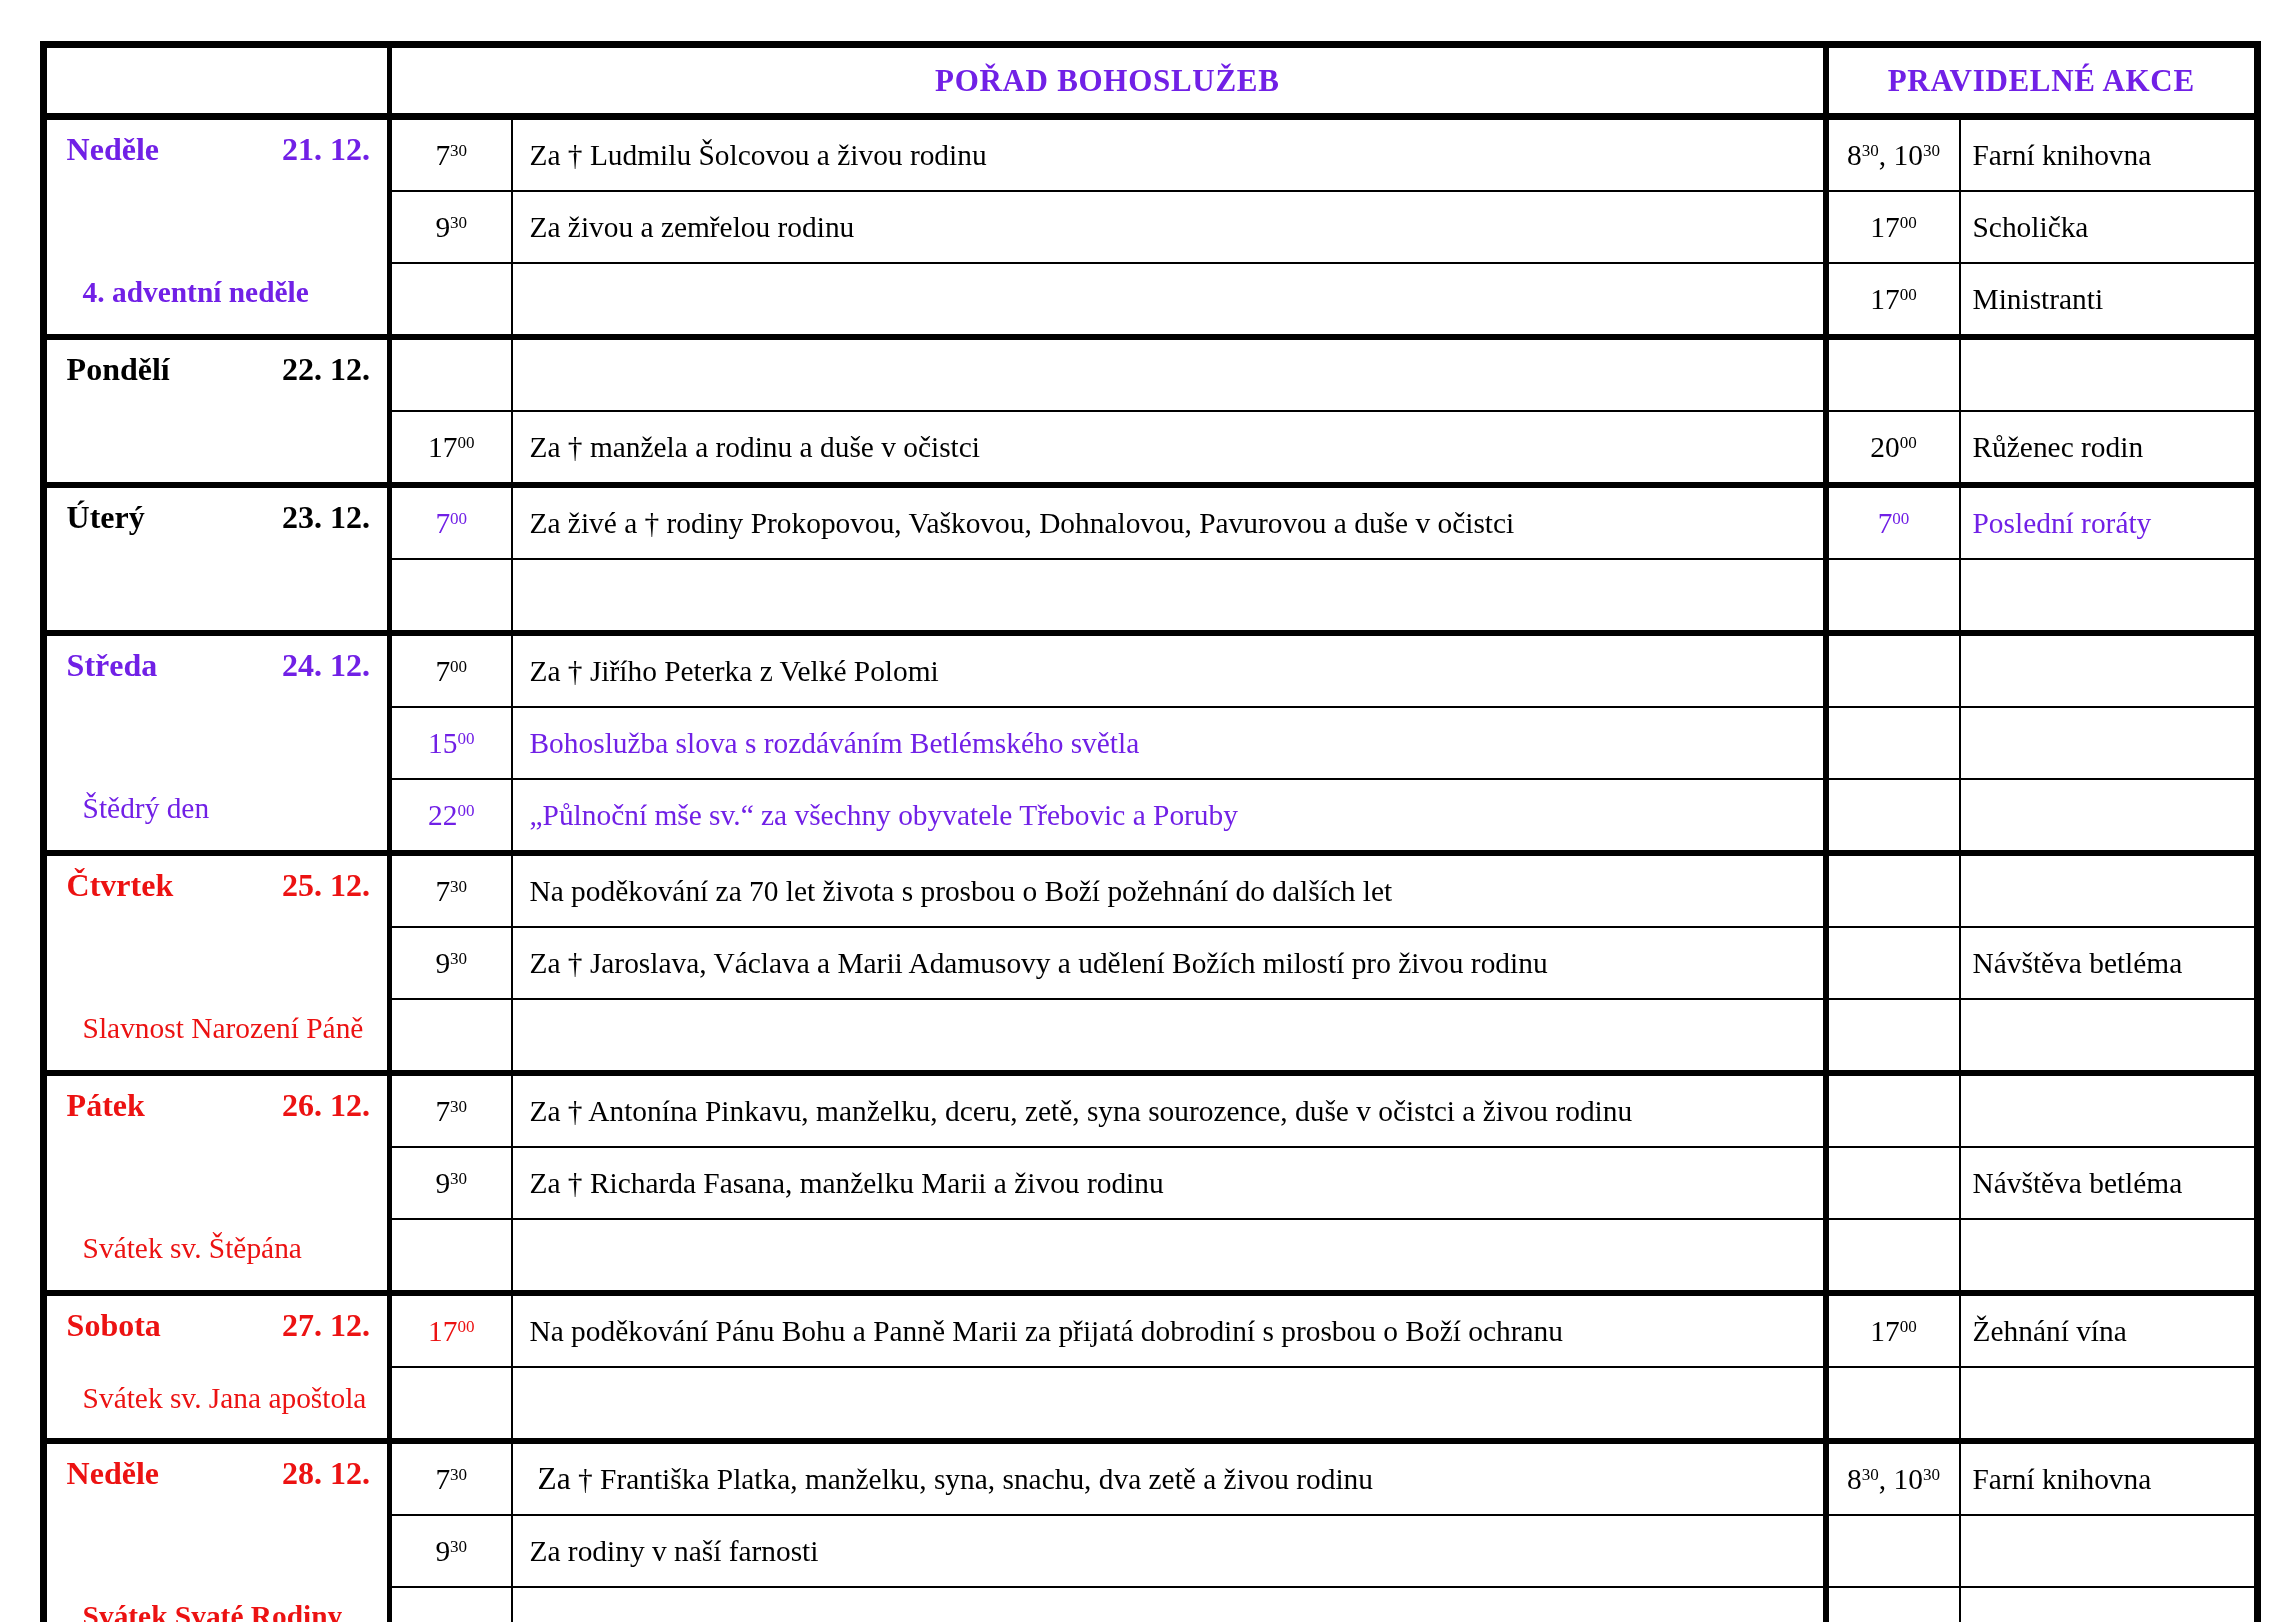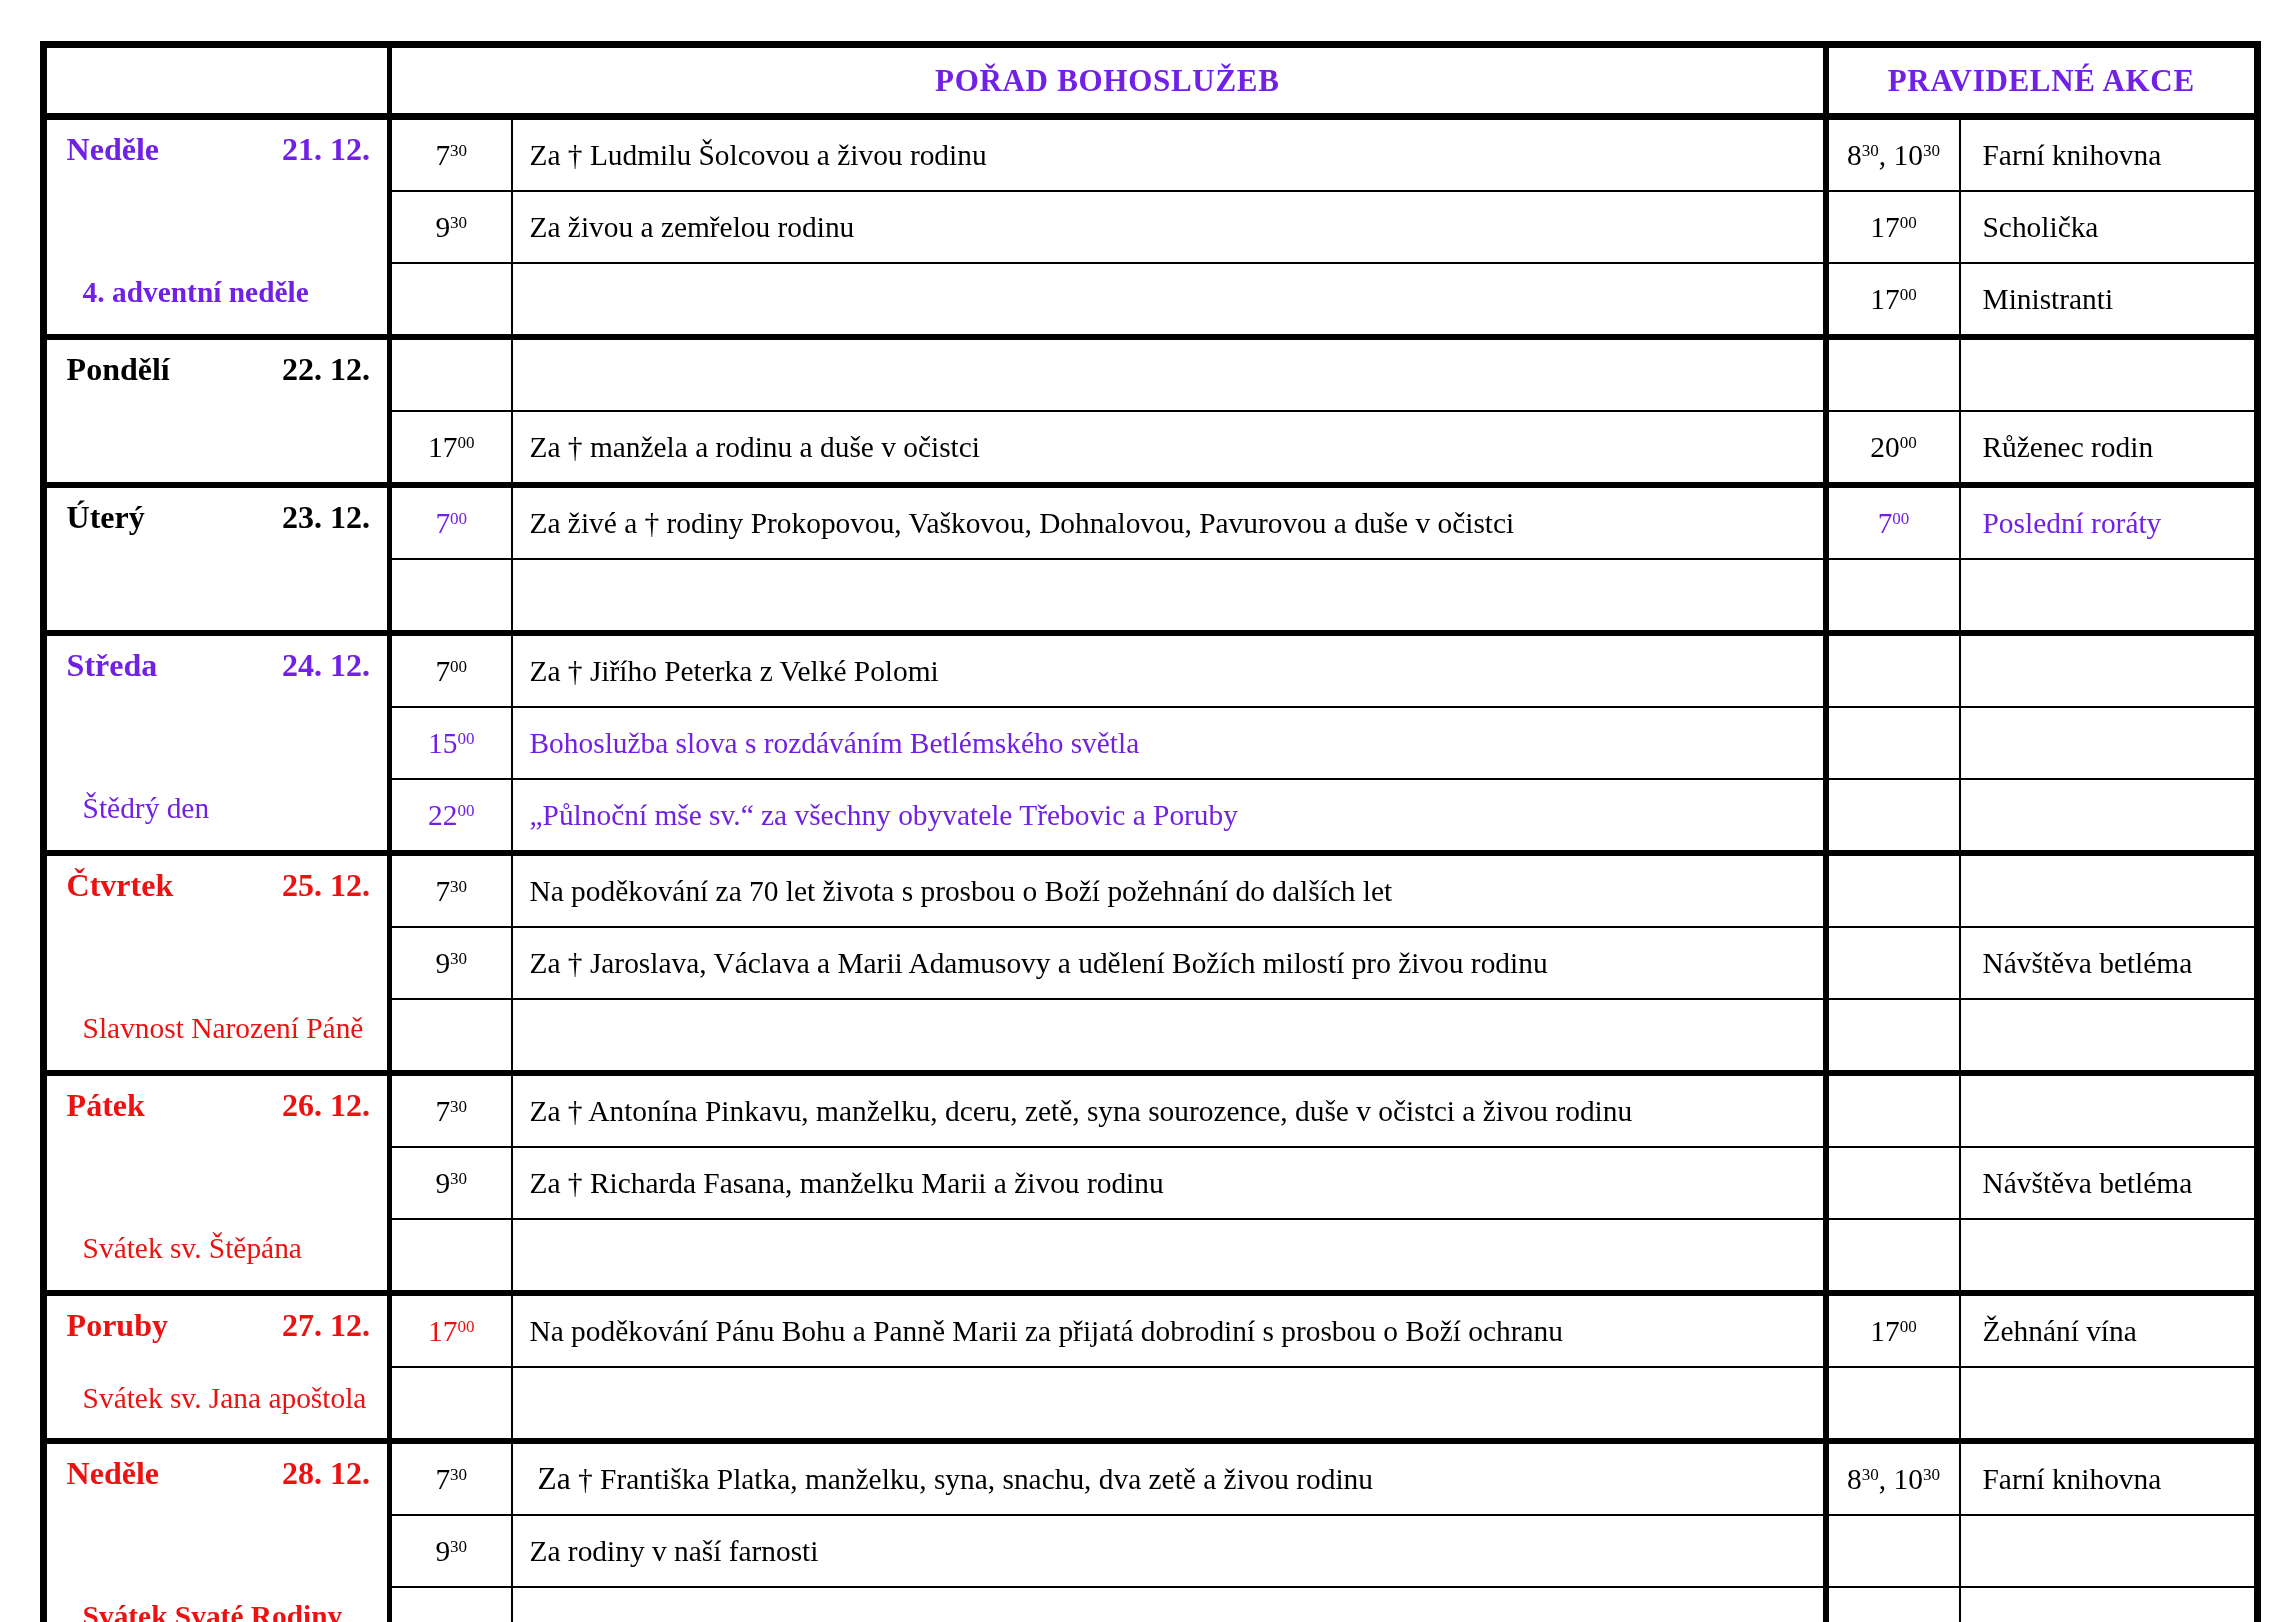--- a/index.html
+++ b/index.html
@@ -31,21 +31,21 @@
     display:flex;flex-direction:column;justify-content:space-between;
     box-sizing:border-box;padding:10.5px 17px 5.2px 19.6px;
   }
   .day-top{display:flex;justify-content:space-between;align-items:baseline;
     font-weight:bold;font-size:32px;}
   .feast{font-size:29.4px;line-height:1.05;margin-left:16px;}
   .feast.bold{font-weight:bold;}
   td.time{text-align:center;}
   td.desc{padding-left:17px;padding-right:6.5px;}
   td.atime{border-left:6.5px solid #000;text-align:center;}
-  td.alabel{padding-left:22px;padding-right:5.2px;}
+  td.alabel{padding-left:12px;padding-right:5.2px;}
   sup{font-size:0.58em;vertical-align:0.55em;line-height:0;}
   .c-purple{color:var(--purple);}
   .c-red{color:var(--red);}
   .c-black{color:#000;}
   .alt{font-size:1.07em;margin-left:8px;}
 </style>
 </head>
 <body style="--purple: #7120E6; --red: #EC1212; background: rgb(255, 255, 255);">
 
 <div class="sheet">
@@ -212,21 +212,21 @@
         <tr class="group-end">
           <td class="time c-black"></td>
           <td class="desc c-black"></td>
           <td class="atime c-black"></td>
           <td class="alabel c-black"></td>
         </tr>
         <tr>
           <td class="day c-red" rowspan="2">
             <div class="day-inner" style="height: 123px;">
               <div class="day-top">
-                <span>Poruby</span>
+                <span>Sobota</span>
                 <span>27. 12.</span>
               </div>
               <div class="feast">Svátek sv. Jana apoštola</div>
             </div>
           </td>
           <td class="time c-red">17<sup>00</sup></td>
           <td class="desc c-black">Na poděkování Pánu Bohu a Panně Marii za přijatá dobrodiní s prosbou o Boží ochranu</td>
           <td class="atime c-black">17<sup>00</sup></td>
           <td class="alabel c-black">Žehnání vína</td>
         </tr>

